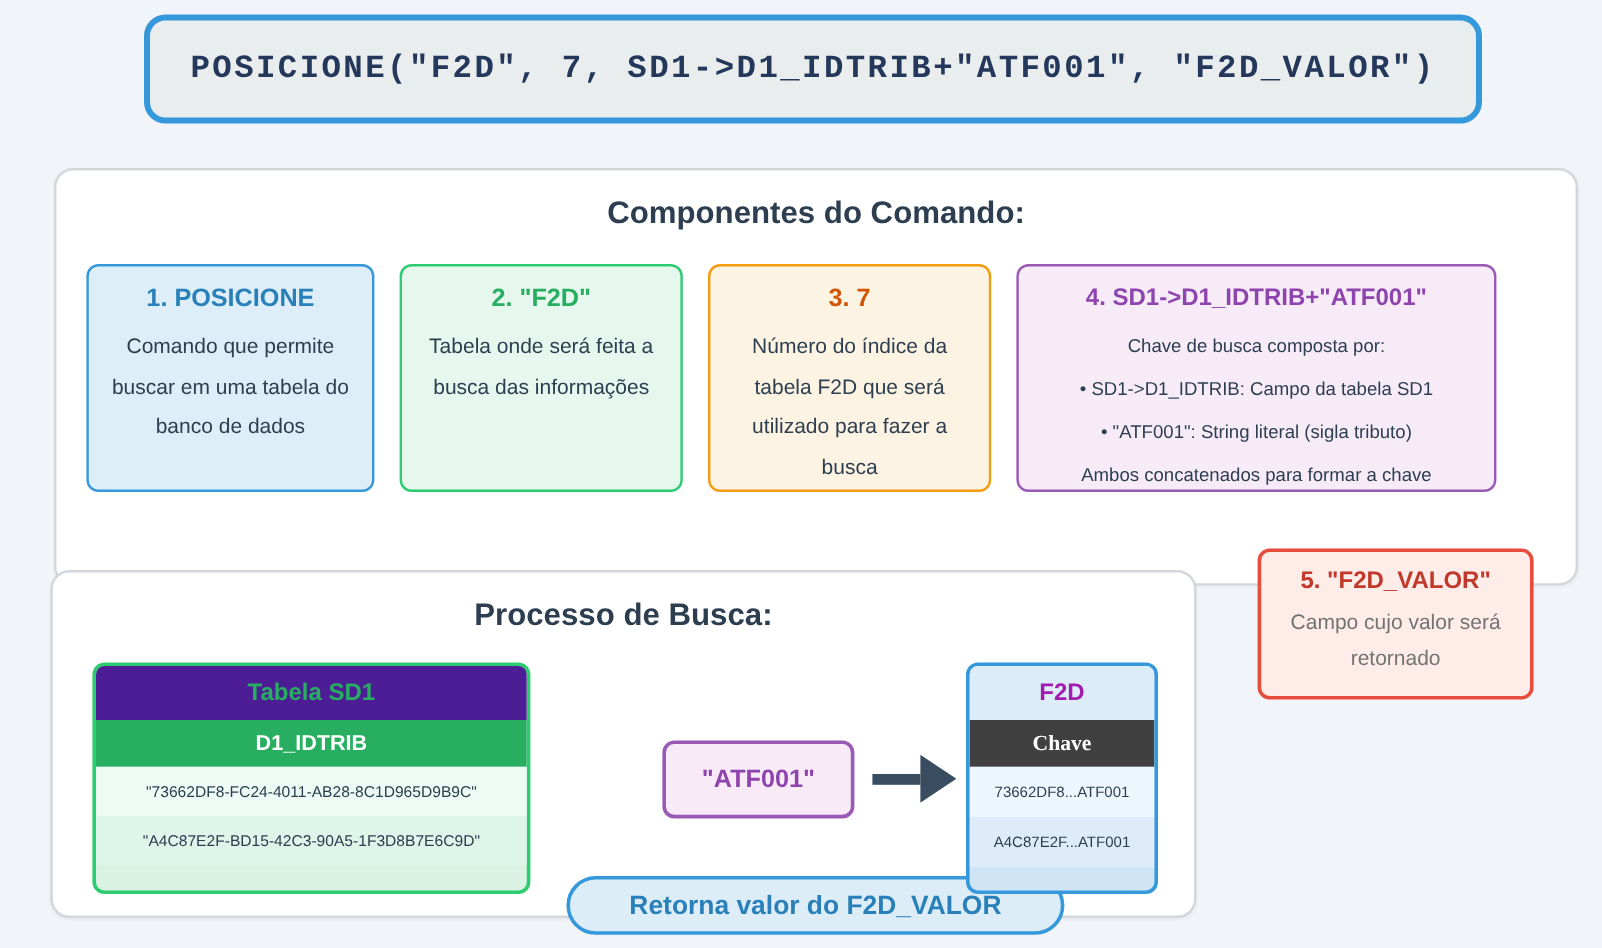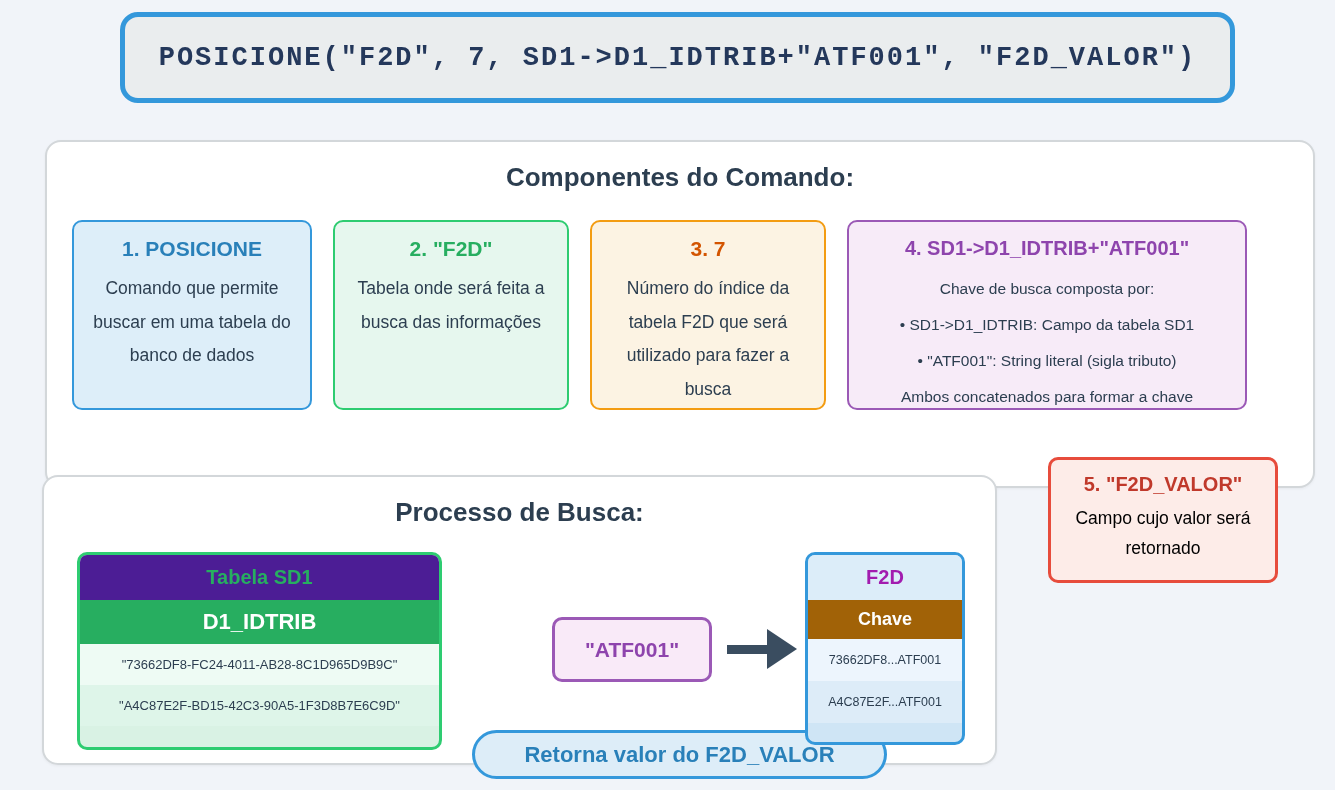--- a/index.html
+++ b/index.html
@@ -88,33 +88,33 @@
     border-radius:10px;
     overflow:hidden;
     text-align:center;
   }
   .sd1-table{
     left:33px; top:75px; width:365px;
     border:3px solid #2ecc71;
     background:#d9f2e4;
   }
   .sd1-table .tbl-title{ background:#4c1d95; color:#27ae60; font-weight:bold; font-size:20px; padding:11px 0; }
-  .sd1-table .tbl-col  { background:#27ae60; color:#ffffff; font-weight:bold; font-size:22px; padding:9px 0; }
+  .sd1-table .tbl-col  { background:#27ae60; color:#ffffff; font-weight:bold; font-size:18px; padding:9px 0; }
   .sd1-table .row-a{ background:#eefbf4; font-size:13px; padding:13px 2px; }
   .sd1-table .row-b{ background:#def5e9; font-size:13px; padding:13px 2px; }
   .sd1-table .tbl-pad{ height:21px; }
 
   .f2d-table{
     left:761px; top:75px; width:160px;
     border:3px solid #3498db;
     background:#cfe5f5;
     z-index:3;
   }
   .f2d-table .tbl-title{ background:#dcedf9; color:#a21caf; font-weight:bold; font-size:20px; padding:11px 0; }
-  .f2d-table .tbl-col  { background:#a16207; color:#ffffff; font-weight:bold; font-size:18px; padding:9px 0; }
+  .f2d-table .tbl-col  { background:#404040; color:#ffffff; font-weight:bold; font-size:18px; padding:9px 0;font-family:Liberation Serif, serif; }
   .f2d-table .row-a{ background:#edf5fd; font-size:12.5px; padding:14px 2px; }
   .f2d-table .row-b{ background:#ddecf8; font-size:12.5px; padding:14px 2px; }
   .f2d-table .tbl-pad{ height:19px; }
 
   .key-box{
     position:absolute; left:508px; top:140px;
     width:160px; height:65px; box-sizing:border-box;
     background:#f9eaf8;
     border:3px solid #9b59b6;
     border-radius:10px;
@@ -149,21 +149,21 @@
   .field-box{
     position:absolute; left:1048px; top:457px;
     width:230px; height:126px; box-sizing:border-box;
     background:#fdece8;
     border:3px solid #e74c3c;
     border-radius:10px;
     text-align:center;
     padding-top:13px;
   }
   .field-title{ color:#c0392b; font-weight:bold; font-size:20px; }
-  .field-body{ font-size:17.5px; line-height:1.72; margin-top:7px; color:#000000; }
+  .field-body{ font-size:17.5px; line-height:1.72; margin-top:7px; color:#737373; }
 </style>
 </head>
 <body>
 
 <div class="canvas">
 
   <div class="code-box">
     <span class="code-text">POSICIONE("F2D", 7, SD1-&gt;D1_IDTRIB+"ATF001", "F2D_VALOR")</span>
   </div>
 

